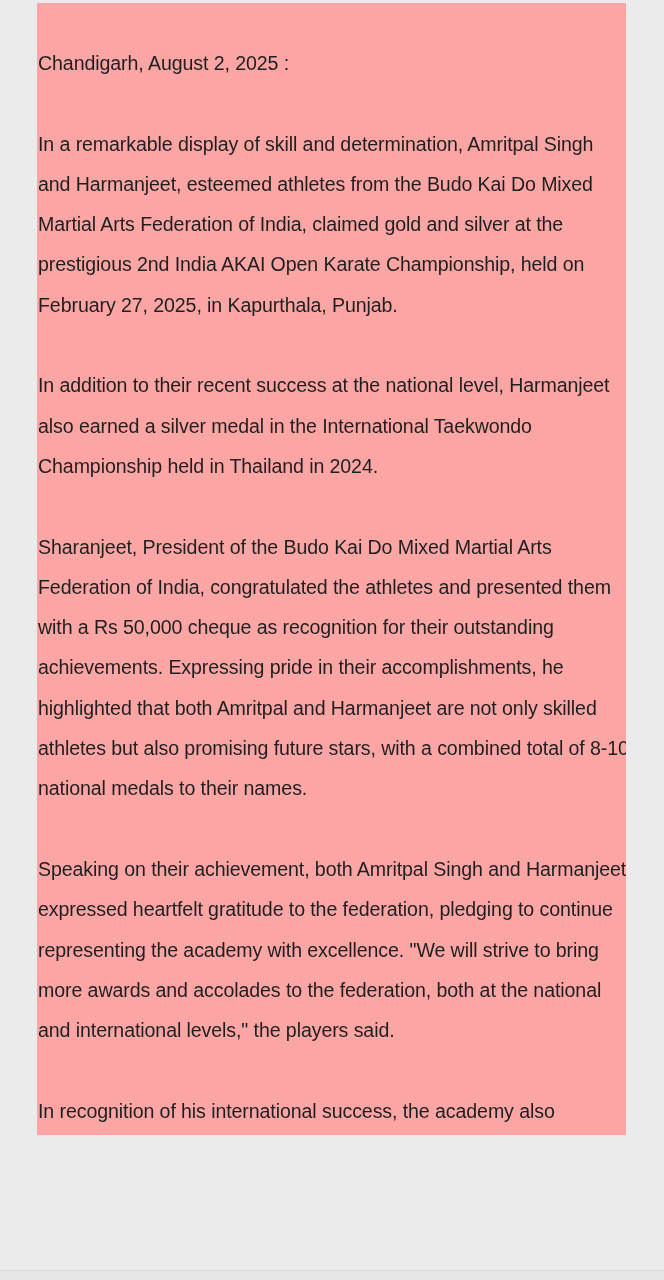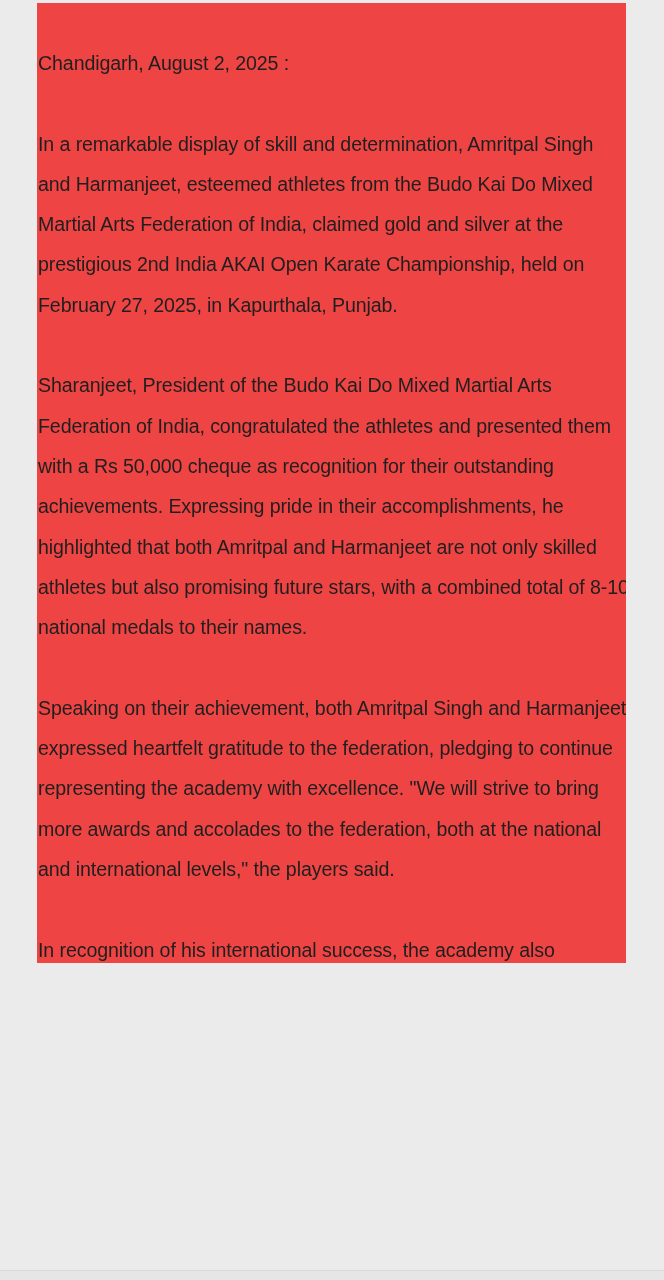--- a/index.html
+++ b/index.html
@@ -2,39 +2,40 @@
 <html><head>
 <meta charset="utf-8">
 <style>
   html, body { margin: 0; padding: 0; }
   body {
     width: 664px; height: 1280px; overflow: hidden;
     background: #ebebeb; position: relative;
     font-family: "Liberation Sans", sans-serif;
   }
   .page {
-    position: absolute; left: 37px; top: 3px; width: 589px; height: 960px;
-    background: #ef4444; overflow: hidden;
+    position: absolute; left: 37px; top: 3px; width: 589px; height: 1132px;
+    background: #fca5a5; overflow: hidden;
   }
   .text {
     position: absolute; left: 1px; top: 40px; width: 592px;
     font-size: 19.6px; line-height: 40.3px; color: #1f1f1f;
     letter-spacing: -0.1px;
   }
   .text p { margin: 0 0 40.3px 0; }
   .bottom-bar {
     position: absolute; left: 0; top: 1270px; width: 664px; height: 10px;
     background: #e6e6e6; border-top: 1px solid #d8d8d8;
   }
 </style>
 </head>
 <body>
 
 <div class="page">
   <div class="text">
     <p>Chandigarh, August 2, 2025 :</p>
     <p>In a remarkable display of skill and determination, Amritpal Singh and Harmanjeet, esteemed athletes from the Budo Kai Do Mixed Martial Arts Federation of India, claimed gold and silver at the prestigious 2nd India AKAI Open Karate Championship, held on February 27, 2025, in Kapurthala, Punjab.</p>
+    <p>In addition to their recent success at the national level, Harmanjeet also earned a silver medal in the International Taekwondo Championship held in Thailand in 2024.</p>
     <p>Sharanjeet, President of the Budo Kai Do Mixed Martial Arts Federation of India, congratulated the athletes and presented them with a Rs 50,000 cheque as recognition for their outstanding achievements. Expressing pride in their accomplishments, he highlighted that both Amritpal and Harmanjeet are not only skilled athletes but also promising future stars, with a combined total of 8-10 national medals to their names.</p>
     <p>Speaking on their achievement, both Amritpal Singh and Harmanjeet expressed heartfelt gratitude to the federation, pledging to continue representing the academy with excellence. "We will strive to bring more awards and accolades to the federation, both at the national and international levels," the players said.</p>
     <p>In recognition of his international success, the academy also awarded Harmanjeet for his stellar performance at the 2029 International Taekwondo Championship in Thailand, wishing both athletes continued success in future tournaments.</p>
   </div>
 </div>
 <div class="bottom-bar"></div>
 
 </body></html>

